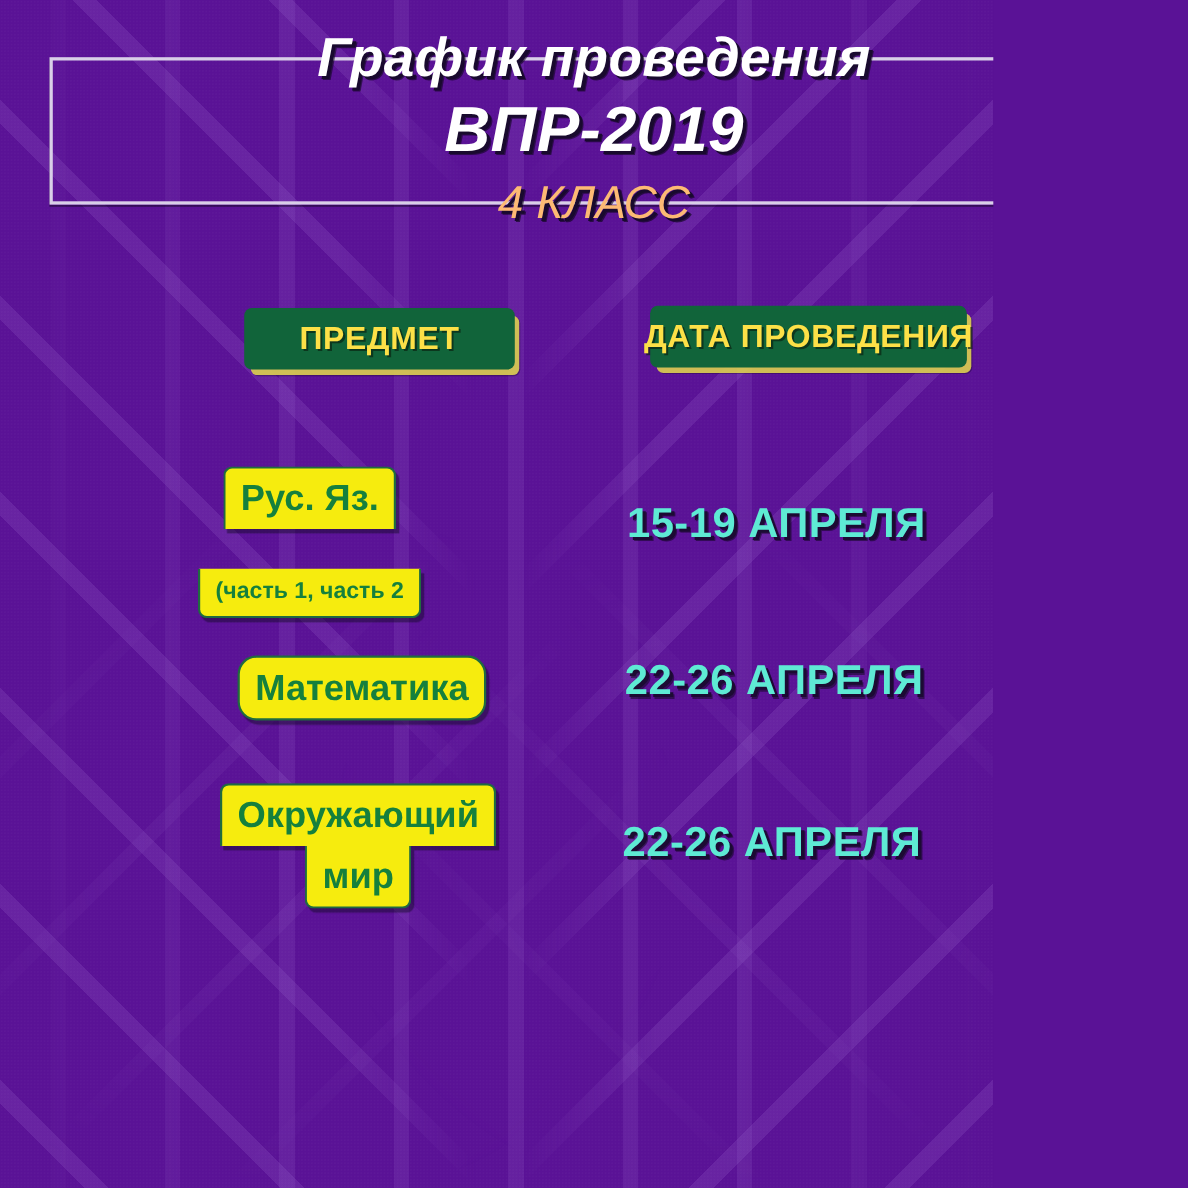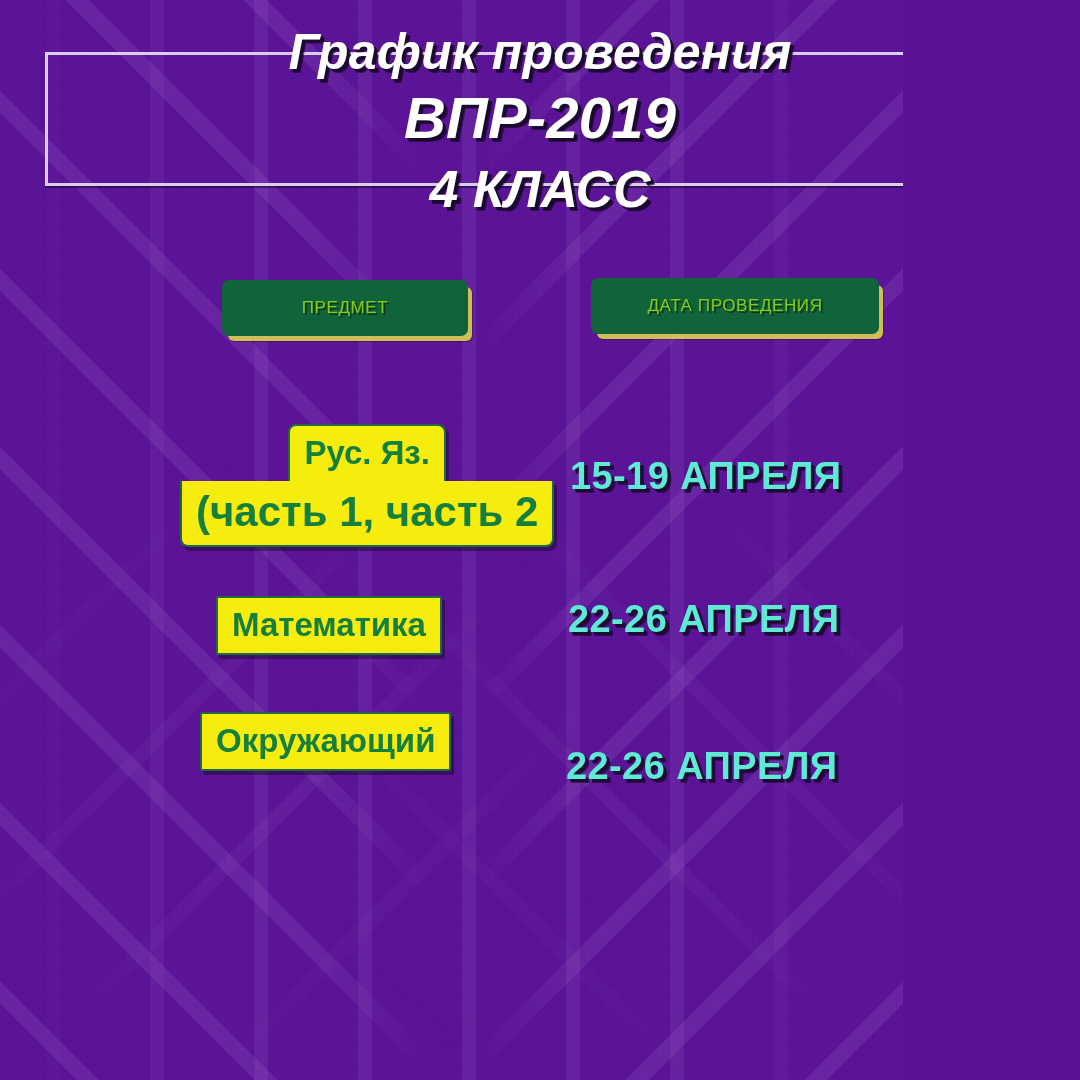--- a/index.html
+++ b/index.html
@@ -108,23 +108,23 @@
     letter-spacing:.2px;
     line-height:1;
     text-shadow:
        3px 3px 0 #190a2e,
        4px 4px 0 rgba(10,4,20,.55);
     white-space:nowrap;
   }
   .title-l1{font-size:50px;padding-top:27px;}
   .title-l2{font-size:58px;padding-top:12px;}
   .title-l3{
-    font-size:52px;
-    font-weight:bold;font-style:italic;
-    color:#ffffff;
+    font-size:42px;
+    font-weight:normal;font-style:italic;
+    color:#fdba74;
     padding-top:16px;
     line-height:1;
     text-shadow:
        3px 3px 0 #190a2e,
        4px 4px 0 rgba(10,4,20,.6);
     white-space:nowrap;
   }
 
   
   .sheet{position:absolute;left:0;top:0;width:1080px;height:1080px;}
@@ -132,23 +132,23 @@
   
   .col-head{
     position:absolute;
     background:#11643a;
     border-radius:7px;
     display:flex;align-items:center;justify-content:center;
     box-shadow:5px 6px 0 -1px rgba(232,220,80,.85),
                6px 7px 0 -1px rgba(25,10,45,.35);
   }
   .col-head span{
-    color:#84cc16;
-    font-weight:normal;
-    font-size:17px;
+    color:#fde047;
+    font-weight:bold;
+    font-size:29px;
     letter-spacing:.6px;
     white-space:nowrap;
     text-shadow:2px 2px 0 rgba(10,30,15,.65);
   }
   #head-subject{left:222px;top:280px;width:246px;height:56px;}
   #head-date{left:572px;top:278px;width:288px;height:56px;margin-left:19px;}
 
   
   .subject{
     position:absolute;
@@ -161,25 +161,25 @@
     font-weight:bold;
     font-size:33px;
     line-height:1.0;
     padding:10px 14px 12px;
     white-space:nowrap;
     border:2px solid #1f6b40;
     box-sizing:border-box;
   }
   .subject .ln:first-child{border-radius:8px 8px 0 0;border-bottom:none;}
   .subject .ln:last-child{border-radius:0 0 8px 8px;border-top:none;}
-  .subject .ln:only-child{border-radius:2px;border:2px solid #1f6b40;}
+  .subject .ln:only-child{border-radius:17px;border:2px solid #1f6b40;}
 
   #subject-rus{left:180px;top:424px;}
   #subject-rus .ln-1{font-size:33px;}
-  #subject-rus .ln-2{font-size:42px;}
+  #subject-rus .ln-2{font-size:21px;margin-top:36px;}
   #subject-mat{left:216px;top:596px;}
   #subject-env{left:200px;top:712px;text-align:right;}
 
   
   .date-cell{
     position:absolute;
     color:#5eead4;
     font-weight:bold;
     font-size:38px;
     letter-spacing:.4px;
@@ -232,19 +232,20 @@
     </div>
     <div class="date-cell" id="date-rus">15-19 АПРЕЛЯ</div>
 
     <div class="subject" id="subject-mat">
       <div class="ln">Математика</div>
     </div>
     <div class="date-cell" id="date-mat">22-26 АПРЕЛЯ</div>
 
     <div class="subject" id="subject-env">
       <div class="ln">Окружающий</div>
+      <div class="ln">мир</div>
     </div>
     <div class="date-cell" id="date-env">22-26 АПРЕЛЯ</div>
 
   </div>
 
 
 </div>
 
 </body></html>

